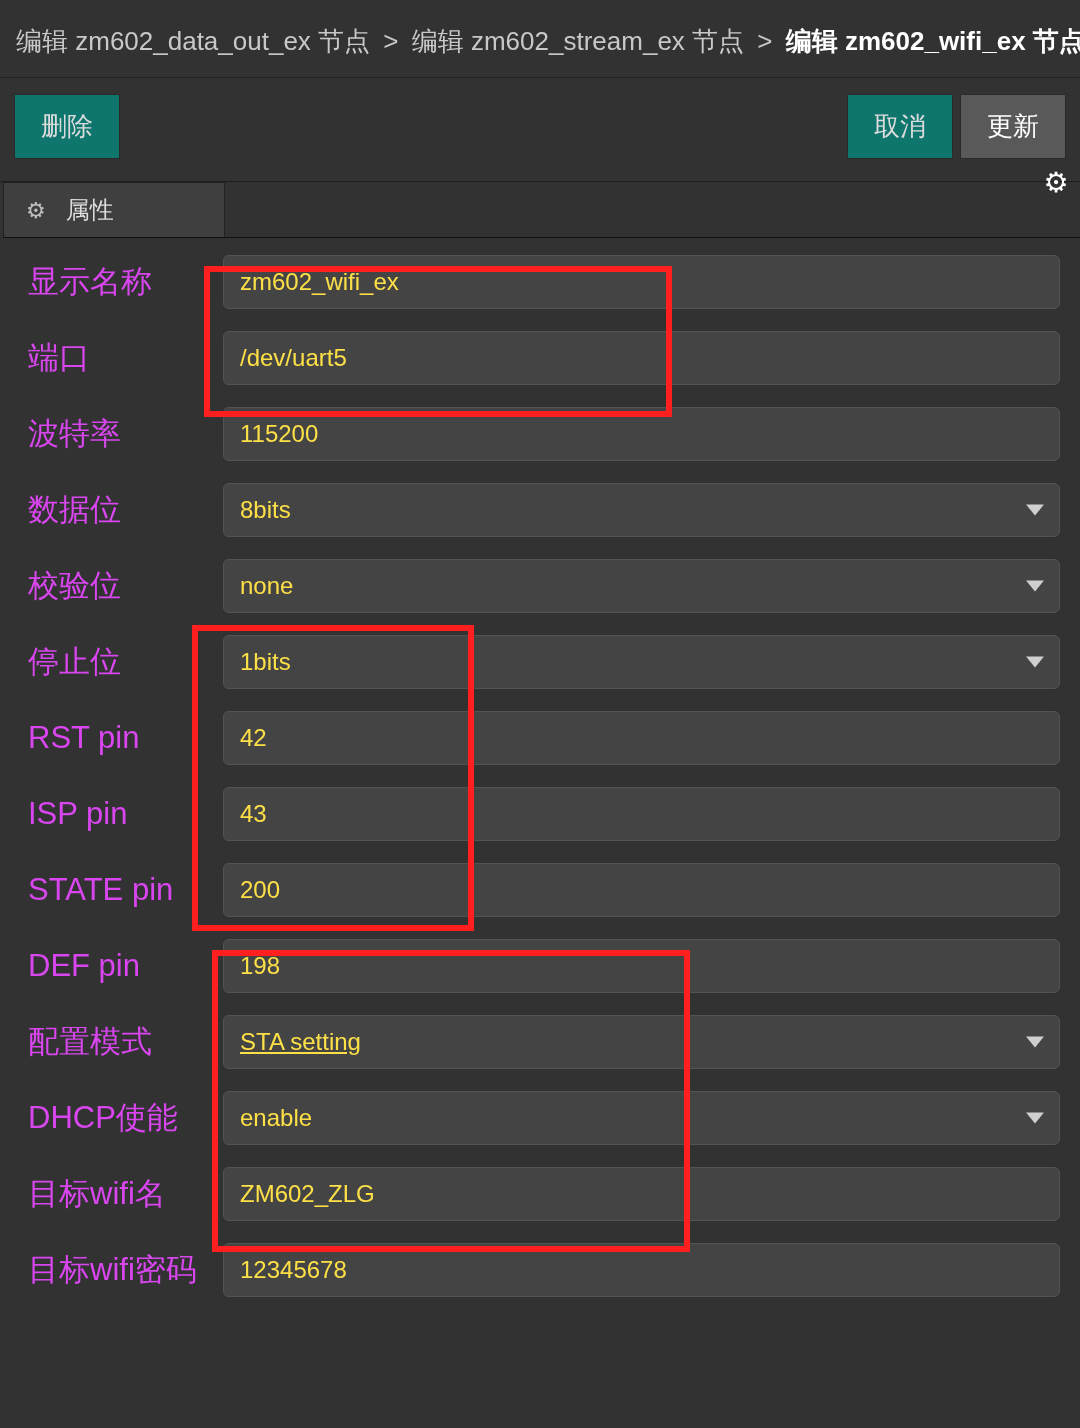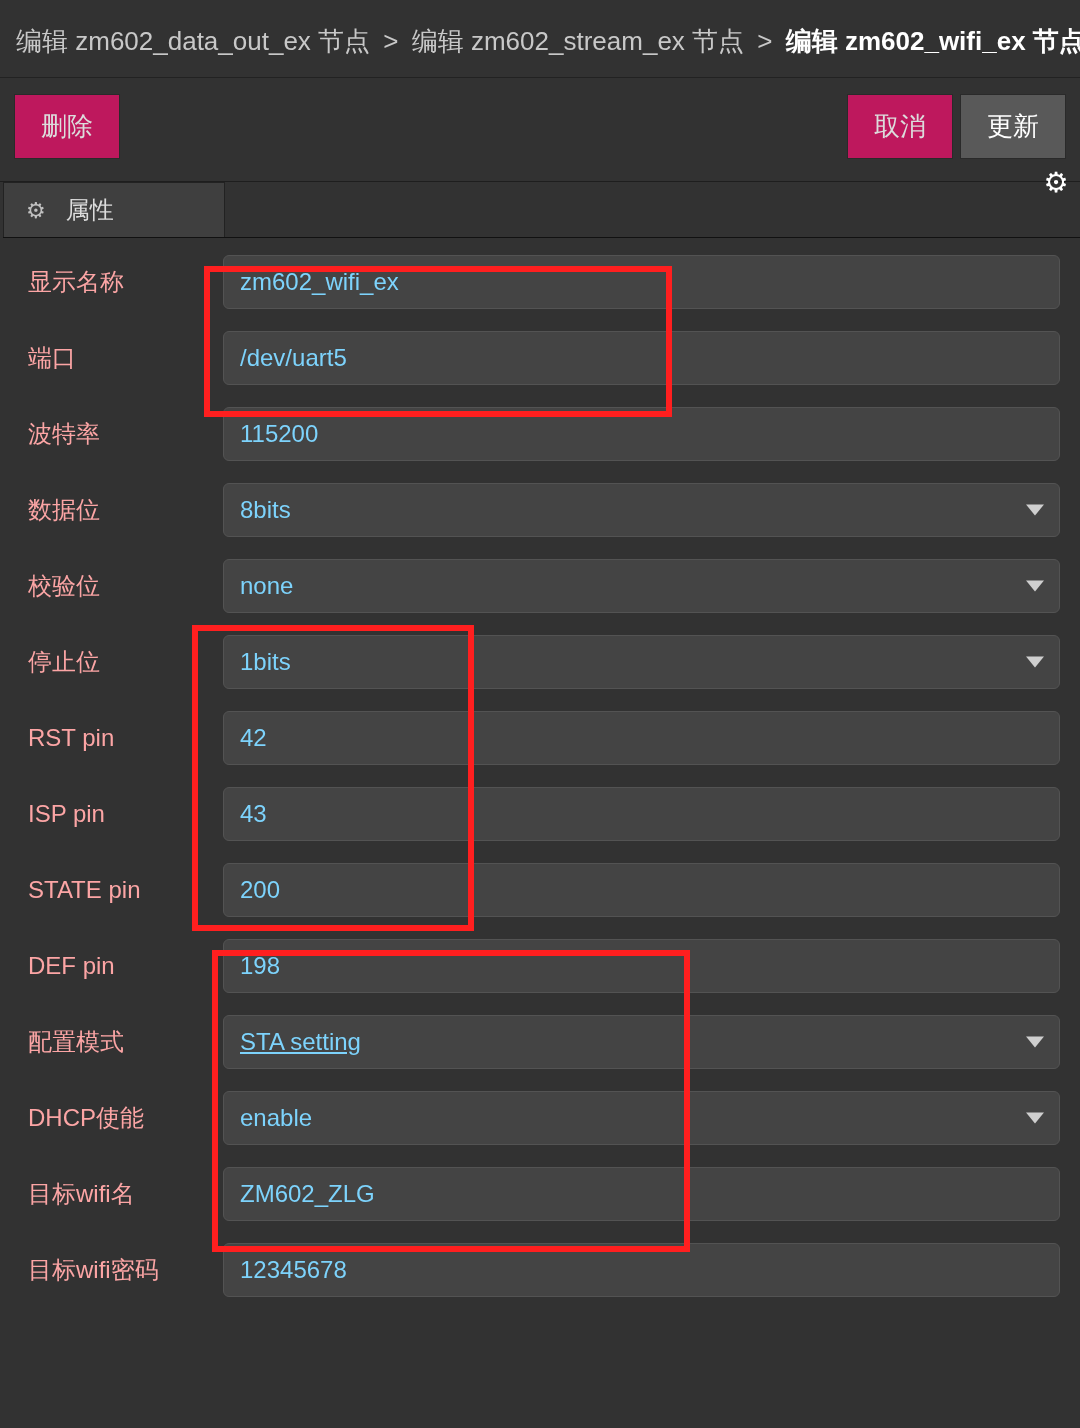--- a/index.html
+++ b/index.html
@@ -17,21 +17,21 @@
     white-space: nowrap;
   }
   .breadcrumb .sep { margin: 0 6px; }
   .breadcrumb .current { color: #fff; font-weight: 700; }
   .toolbar {
     display: flex; align-items: center; justify-content: space-between;
     padding: 16px 14px 22px 14px;
     border-bottom: 1px solid #1e1e1e;
   }
   .btn {
-    background: #be185d; color: #dcdcdc;
+    background: #0f766e; color: #dcdcdc;
     border: 1px solid #2a2a2a; padding: 14px 26px;
     font-size: 26px; cursor: pointer;
   }
   .btn-group { display: flex; gap: 7px; }
   .btn.primary { background: #595959; color: #ffffff; }
   .tabstrip {
     display: flex; align-items: stretch; height: 56px;
     border-bottom: 1px solid #111; margin-left: 3px;
   }
   .tab {
@@ -46,25 +46,25 @@
   }
   .settings-btn {
     position: absolute; right: 0; top: 154px;
     width: 48px; height: 56px;
     display: flex; align-items: center; justify-content: center;
     color: #e8e8e8; font-size: 28px; cursor: pointer;
   }
   .settings-btn::before { content: "\2699"; color:#fff; }
   .form { padding: 6px 20px 0 28px; }
   .row { position: relative; display: flex; align-items: center; height: 76px; }
-  .label { width: 195px; flex: none; font-size: 24px; color: #fca5a5; }
+  .label { width: 195px; flex: none; font-size: 31px; color: #d946ef; }
   .control { flex: 1; position: relative; }
   .input, .select {
     width: 100%; height: 54px;
-    background: #444444; color: #7dd3fc;
+    background: #444444; color: #fde047;
     border: 1px solid #535353; border-radius: 6px;
     padding: 0 16px; font-size: 24px; outline: none;
   }
   .select { padding-right: 36px; appearance: none; }
   .caret {
     position: absolute; right: 16px; top: 50%; transform: translateY(-50%);
     pointer-events: none;
   }
   .caret::before {
     content: ""; display: block;

